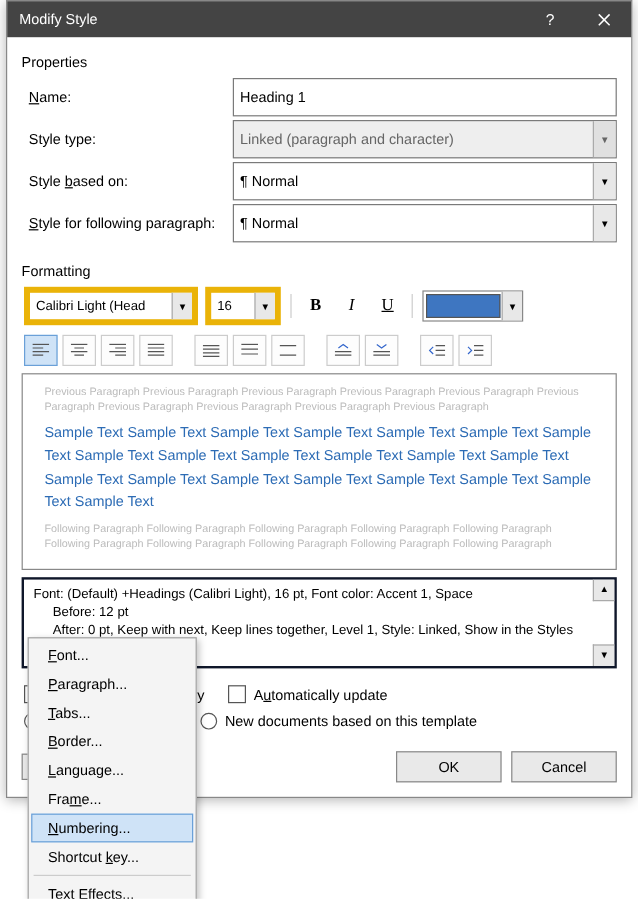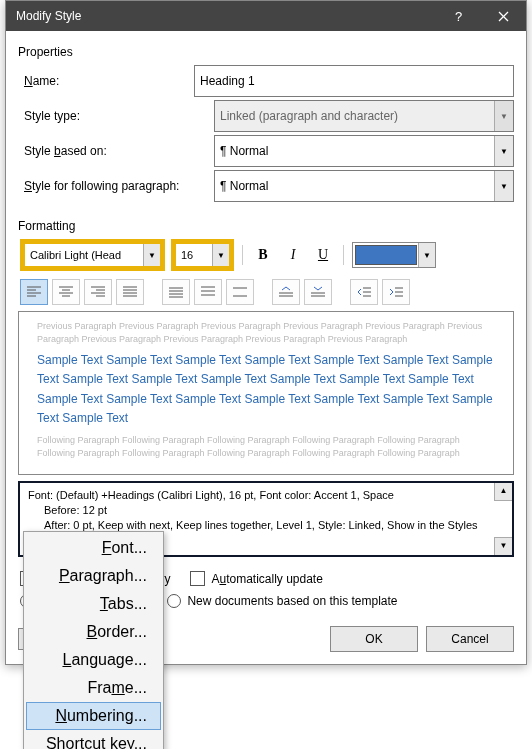--- a/index.html
+++ b/index.html
@@ -66,21 +66,20 @@
     background: #fff;
     padding: 15px 5px;
     font-size: 12px;
     display: flex;
     align-items: center;
     box-sizing: border-box;
   }
   .field.disabled { background: #eee; color:#666; }
   .combo {
     position: relative;
-    margin-left: 20px;
   }
   .combo .chev {
     position: absolute;
     right: 0; top: 0;
     width: 18px; height: 100%;
     border-left: 1px solid #aaa;
     display: flex; align-items:center; justify-content:center;
     background: #e8e8e8;
     font-size: 8px;
   }
@@ -188,22 +187,21 @@
     left:23px; top:531px;
     width:135px;
     background:#f4f4f4;
     border:1px solid #a0a0a0;
     box-shadow:2px 2px 6px rgba(0,0,0,0.25);
     padding:2px;
     z-index:50;
   }
   .menu-item {
     padding:5px 14px;
-    font-size:16px;
-    text-align:right;
+    font-size:12px;
   }
   .menu-item.hover {
     background:#cfe3f7;
     border:1px solid #6aa0d8;
     padding:4px 13px;
   }
   .menu-sep { height:1px; background:#ccc; margin:3px 2px; }
 </style>
 </head>
 <body>

